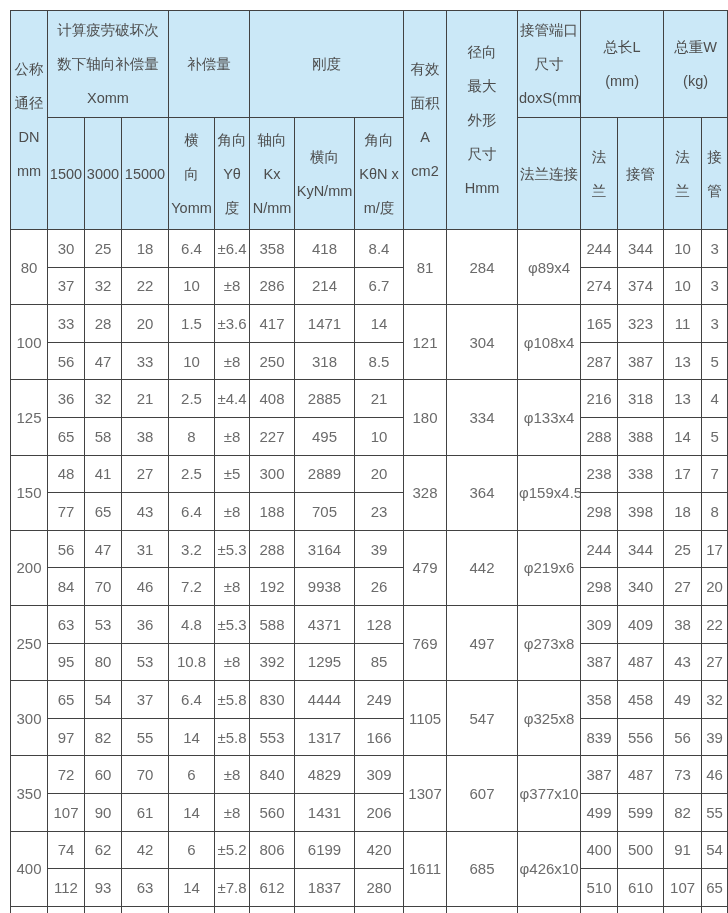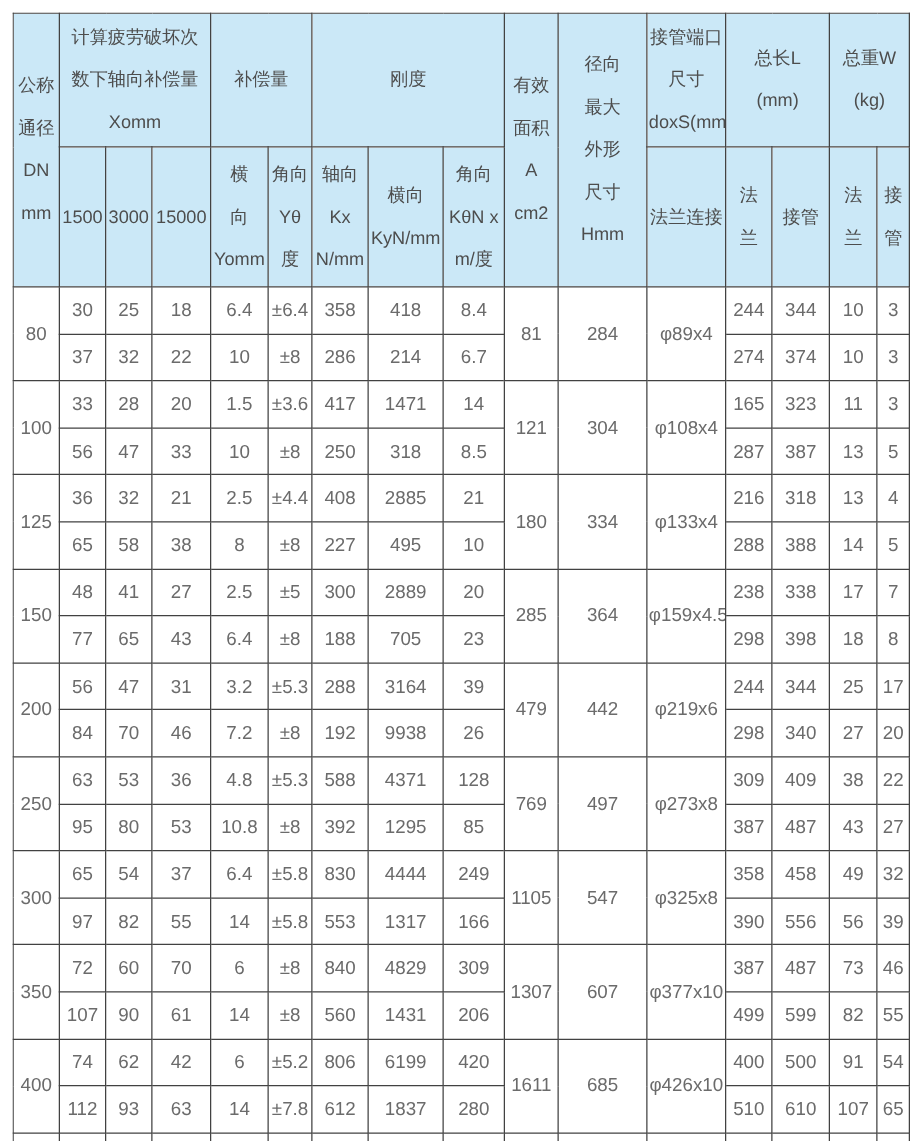--- a/index.html
+++ b/index.html
@@ -265,21 +265,21 @@
         <tr>
           <td rowspan="2">150</td>
           <td>48</td>
           <td>41</td>
           <td>27</td>
           <td>2.5</td>
           <td>±5</td>
           <td>300</td>
           <td>2889</td>
           <td>20</td>
-          <td rowspan="2">285</td>
+          <td rowspan="2">328</td>
           <td rowspan="2">364</td>
           <td rowspan="2">φ159x4.5</td>
           <td>238</td>
           <td>338</td>
           <td>17</td>
           <td>7</td>
         </tr>
         <tr>
           <td>77</td>
           <td>65</td>
@@ -378,21 +378,21 @@
         </tr>
         <tr>
           <td>97</td>
           <td>82</td>
           <td>55</td>
           <td>14</td>
           <td>±5.8</td>
           <td>553</td>
           <td>1317</td>
           <td>166</td>
-          <td>390</td>
+          <td>839</td>
           <td>556</td>
           <td>56</td>
           <td>39</td>
         </tr>
         <tr>
           <td rowspan="2">350</td>
           <td>72</td>
           <td>60</td>
           <td>70</td>
           <td>6</td>

